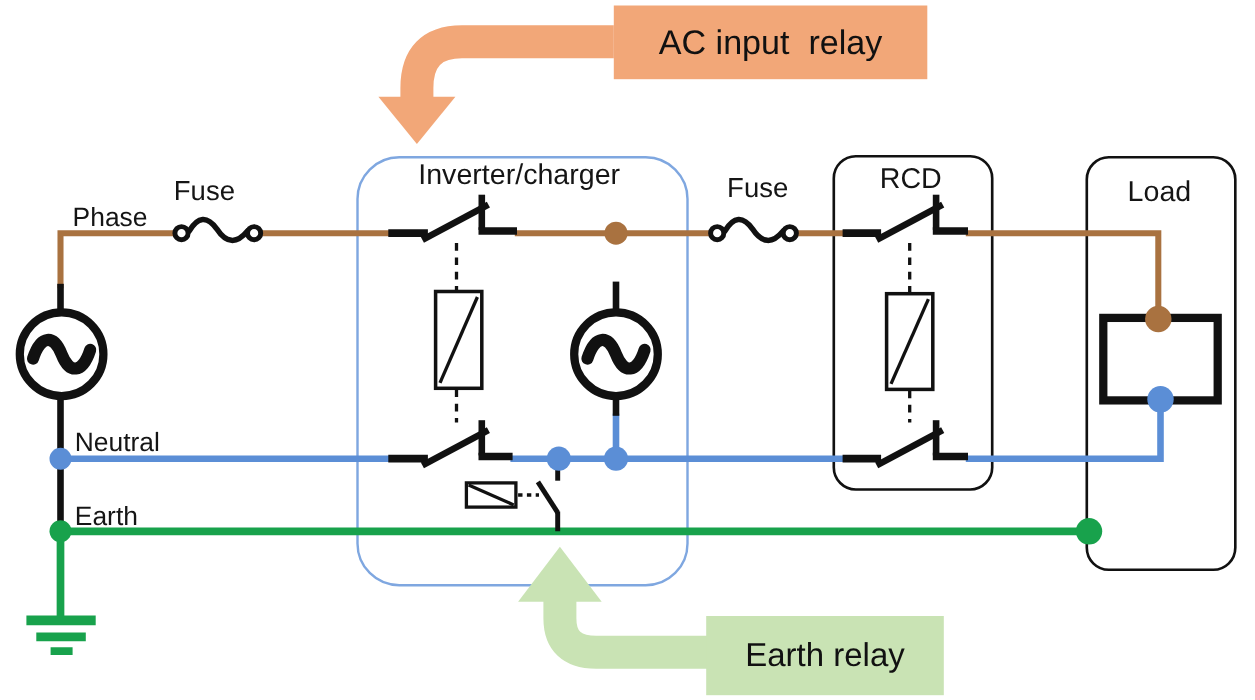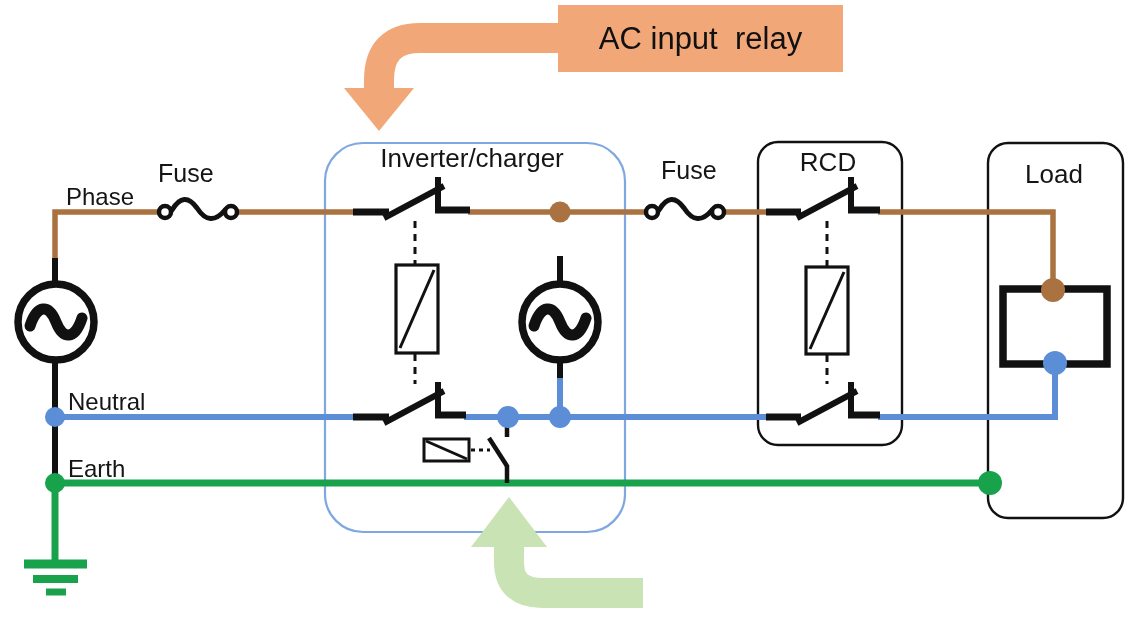--- a/index.html
+++ b/index.html
@@ -195,13 +195,16 @@
     <text x="661" y="179" font-size="25" class="svg-label">Fuse</text>
     <text x="828" y="171" font-size="26" text-anchor="middle" class="svg-label">RCD</text>
     <text x="1054" y="183" font-size="26" text-anchor="middle" class="svg-label">Load</text>
     <text x="68" y="410" font-size="24" class="svg-label">Neutral</text>
     <text x="68" y="477" font-size="24" class="svg-label">Earth</text>
   </svg>
 
   <div class="callout orange">
     <span>AC input  relay</span>
   </div>
+  <div class="callout green">
+    <span>Earth relay</span>
+  </div>
 </div>
 
 </body></html>

